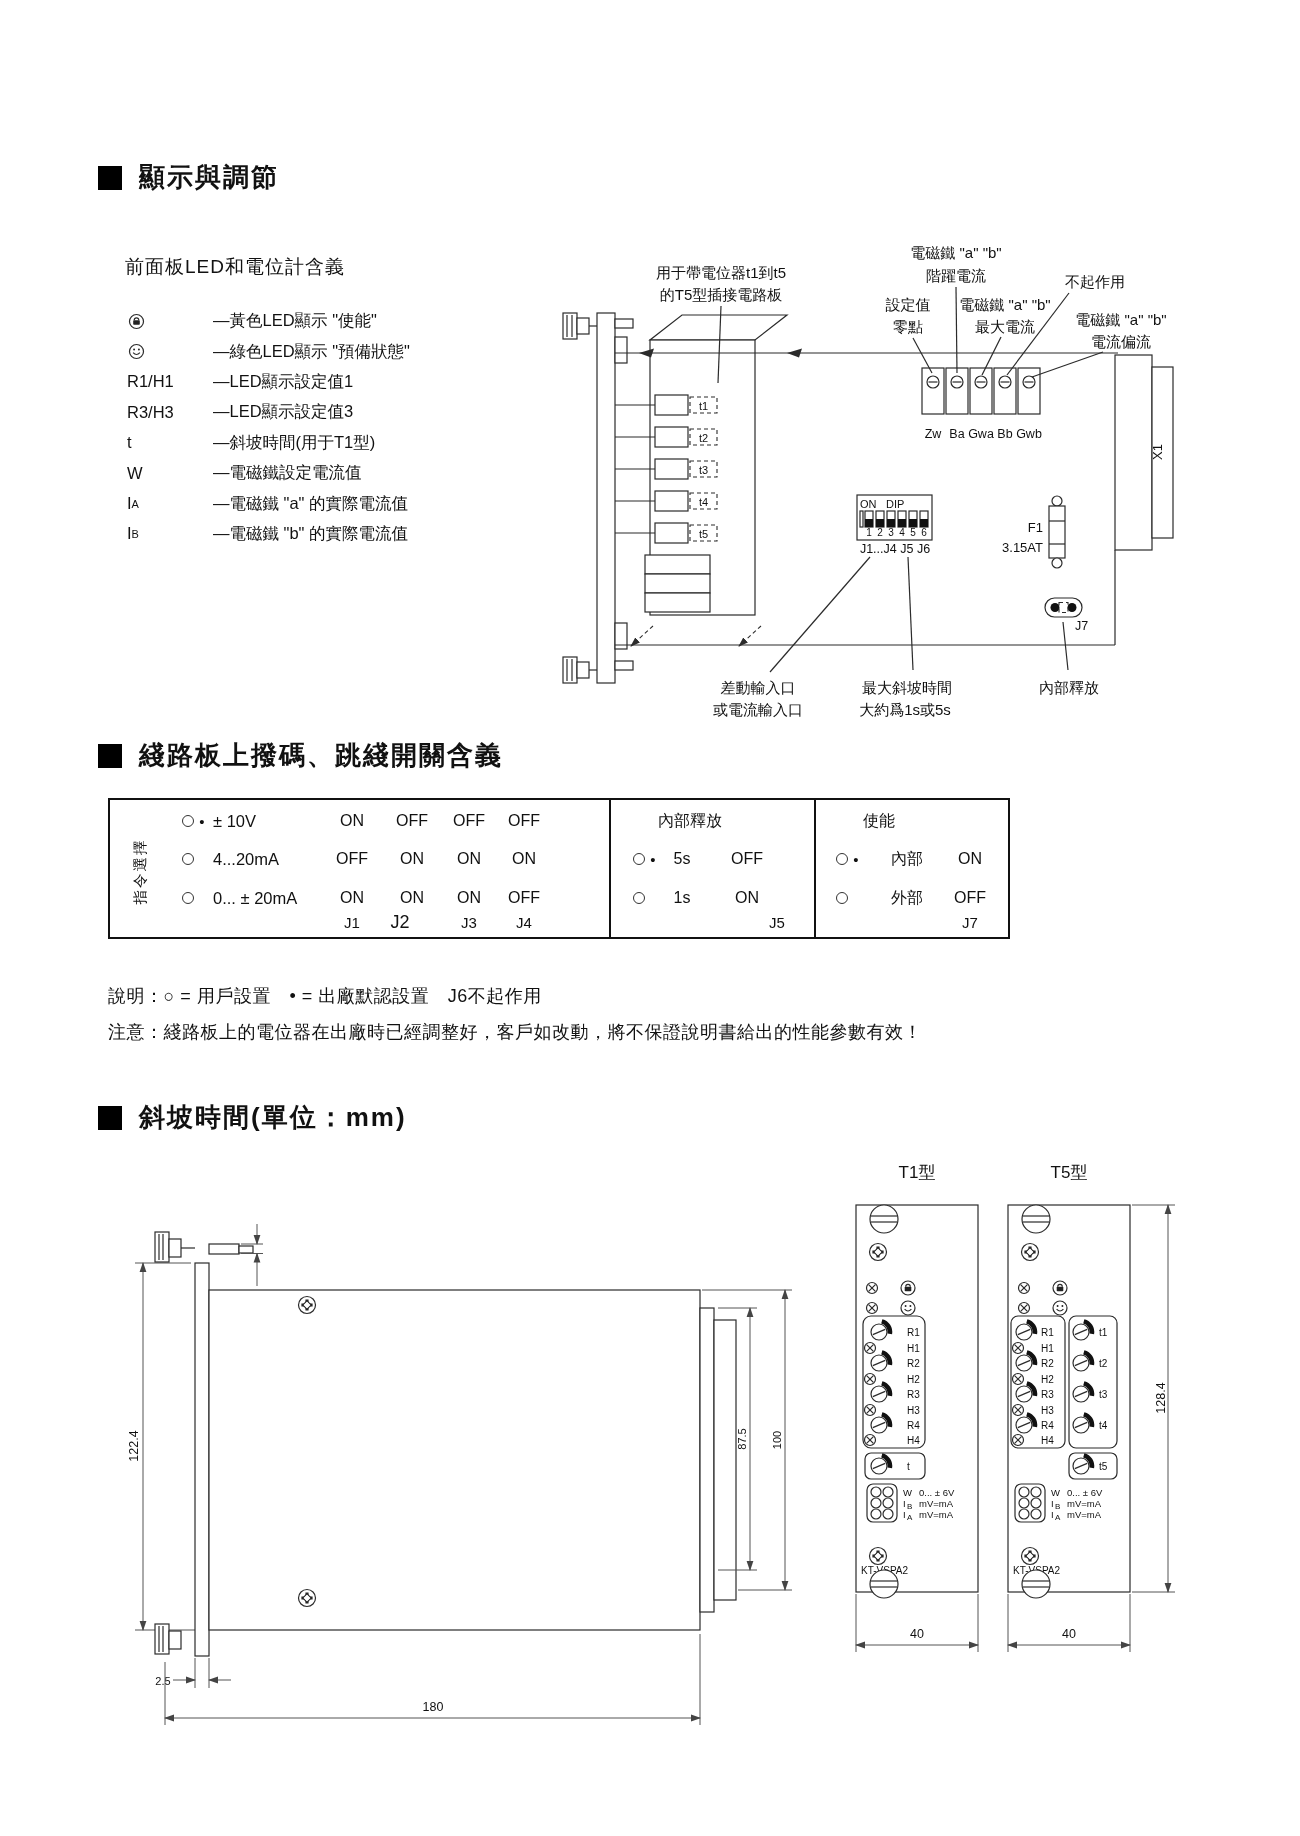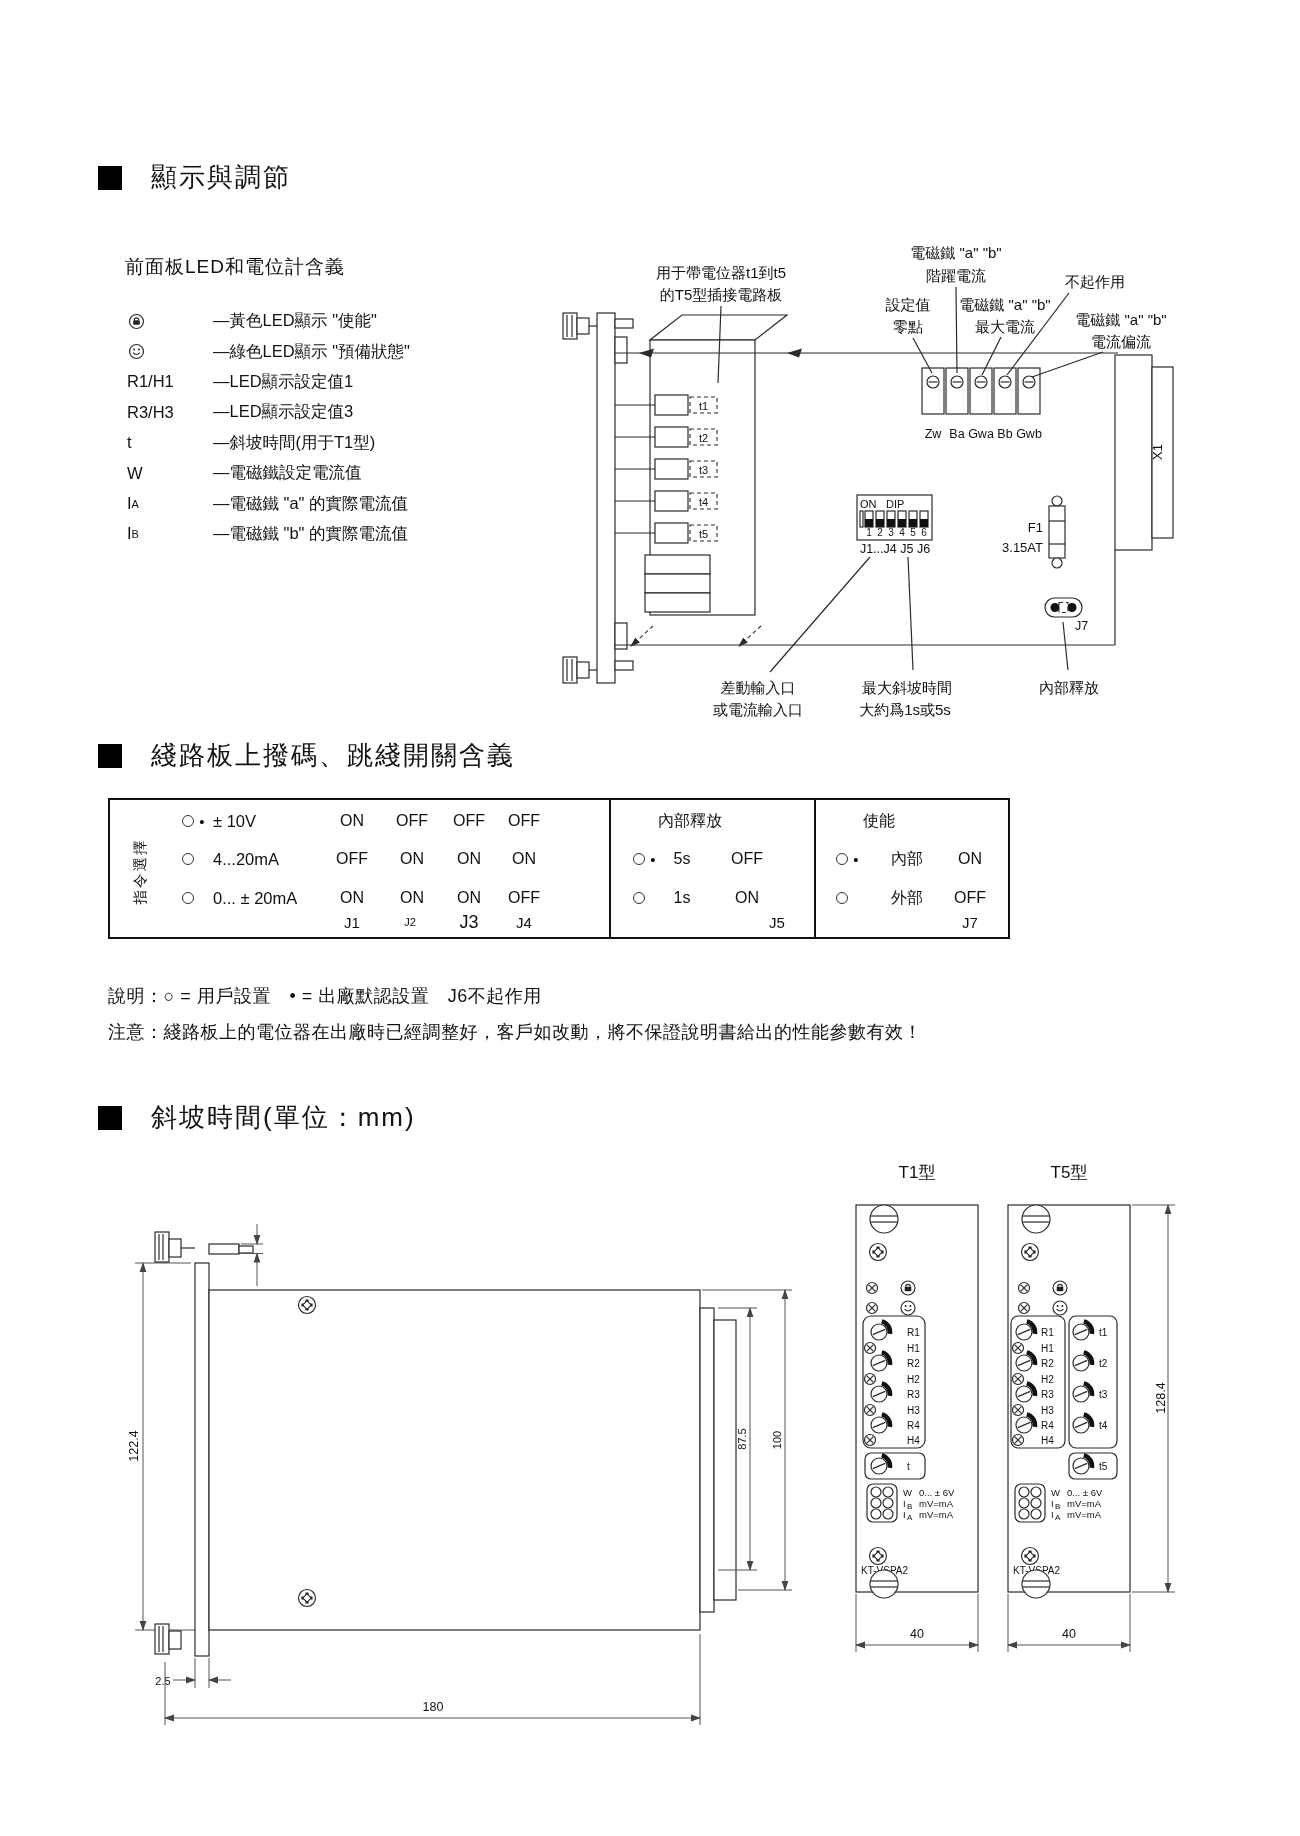--- a/index.html
+++ b/index.html
@@ -1,19 +1,19 @@
 <!DOCTYPE html>
 <html><head>
 <meta charset="utf-8">
 <style>
   html,body{margin:0;padding:0;}
   body{width:1300px;height:1836px;position:relative;background:#fff;
        font-family:"Liberation Sans","DejaVu Sans",sans-serif;color:#111;overflow:hidden;}
-  .sec-head{position:absolute;display:flex;align-items:center;gap:29px;
-            font-size:26px;font-weight:400;letter-spacing:2px;color:#111;}
+  .sec-head{position:absolute;display:flex;align-items:center;gap:17px;
+            font-size:26px;font-weight:700;letter-spacing:2px;color:#111;}
   .sq{width:24px;height:24px;background:#000;flex:0 0 auto;}
   
   .legend-title{position:absolute;left:125px;top:254px;font-size:19px;letter-spacing:1px;text-align:right;}
   .lrows{position:absolute;left:127px;top:306px;width:400px;}
   .lrow{display:flex;align-items:center;height:30.4px;font-size:16.5px;}
   .lterm{width:86px;flex:0 0 auto;display:flex;align-items:center;}
   .ldesc{white-space:nowrap;}
   sub.sm{font-size:11px;}
   
   .jtable{position:absolute;left:108px;top:798px;width:902px;height:141px;
@@ -328,22 +328,22 @@
   <span class="tc" style="left:414px;top:59px">ON</span>
 
   <span class="radio" style="left:78px;top:98px"></span>
   <span class="tl" style="left:103px;top:98px">0... ± 20mA</span>
   <span class="tc" style="left:242px;top:98px">ON</span>
   <span class="tc" style="left:302px;top:98px">ON</span>
   <span class="tc" style="left:359px;top:98px">ON</span>
   <span class="tc" style="left:414px;top:98px">OFF</span>
 
   <span class="tc" style="left:242px;top:122px;font-size:15px">J1</span>
-  <span class="tc" style="left:300px;top:122px;font-size:11px">J2</span>
-  <span class="tc" style="left:359px;top:122px;font-size:18px">J3</span>
+  <span class="tc" style="left:290px;top:122px;font-size:18px">J2</span>
+  <span class="tc" style="left:359px;top:122px;font-size:15px">J3</span>
   <span class="tc" style="left:414px;top:122px;font-size:15px">J4</span>
 
   <span class="tc" style="left:580px;top:21px">內部釋放</span>
   <span class="radio" style="left:529px;top:59px"></span>
   <span class="dot" style="left:543px;top:59px">•</span>
   <span class="tc" style="left:572px;top:59px">5s</span>
   <span class="tc" style="left:637px;top:59px">OFF</span>
   <span class="radio" style="left:529px;top:98px"></span>
   <span class="tc" style="left:572px;top:98px">1s</span>
   <span class="tc" style="left:637px;top:98px">ON</span>

